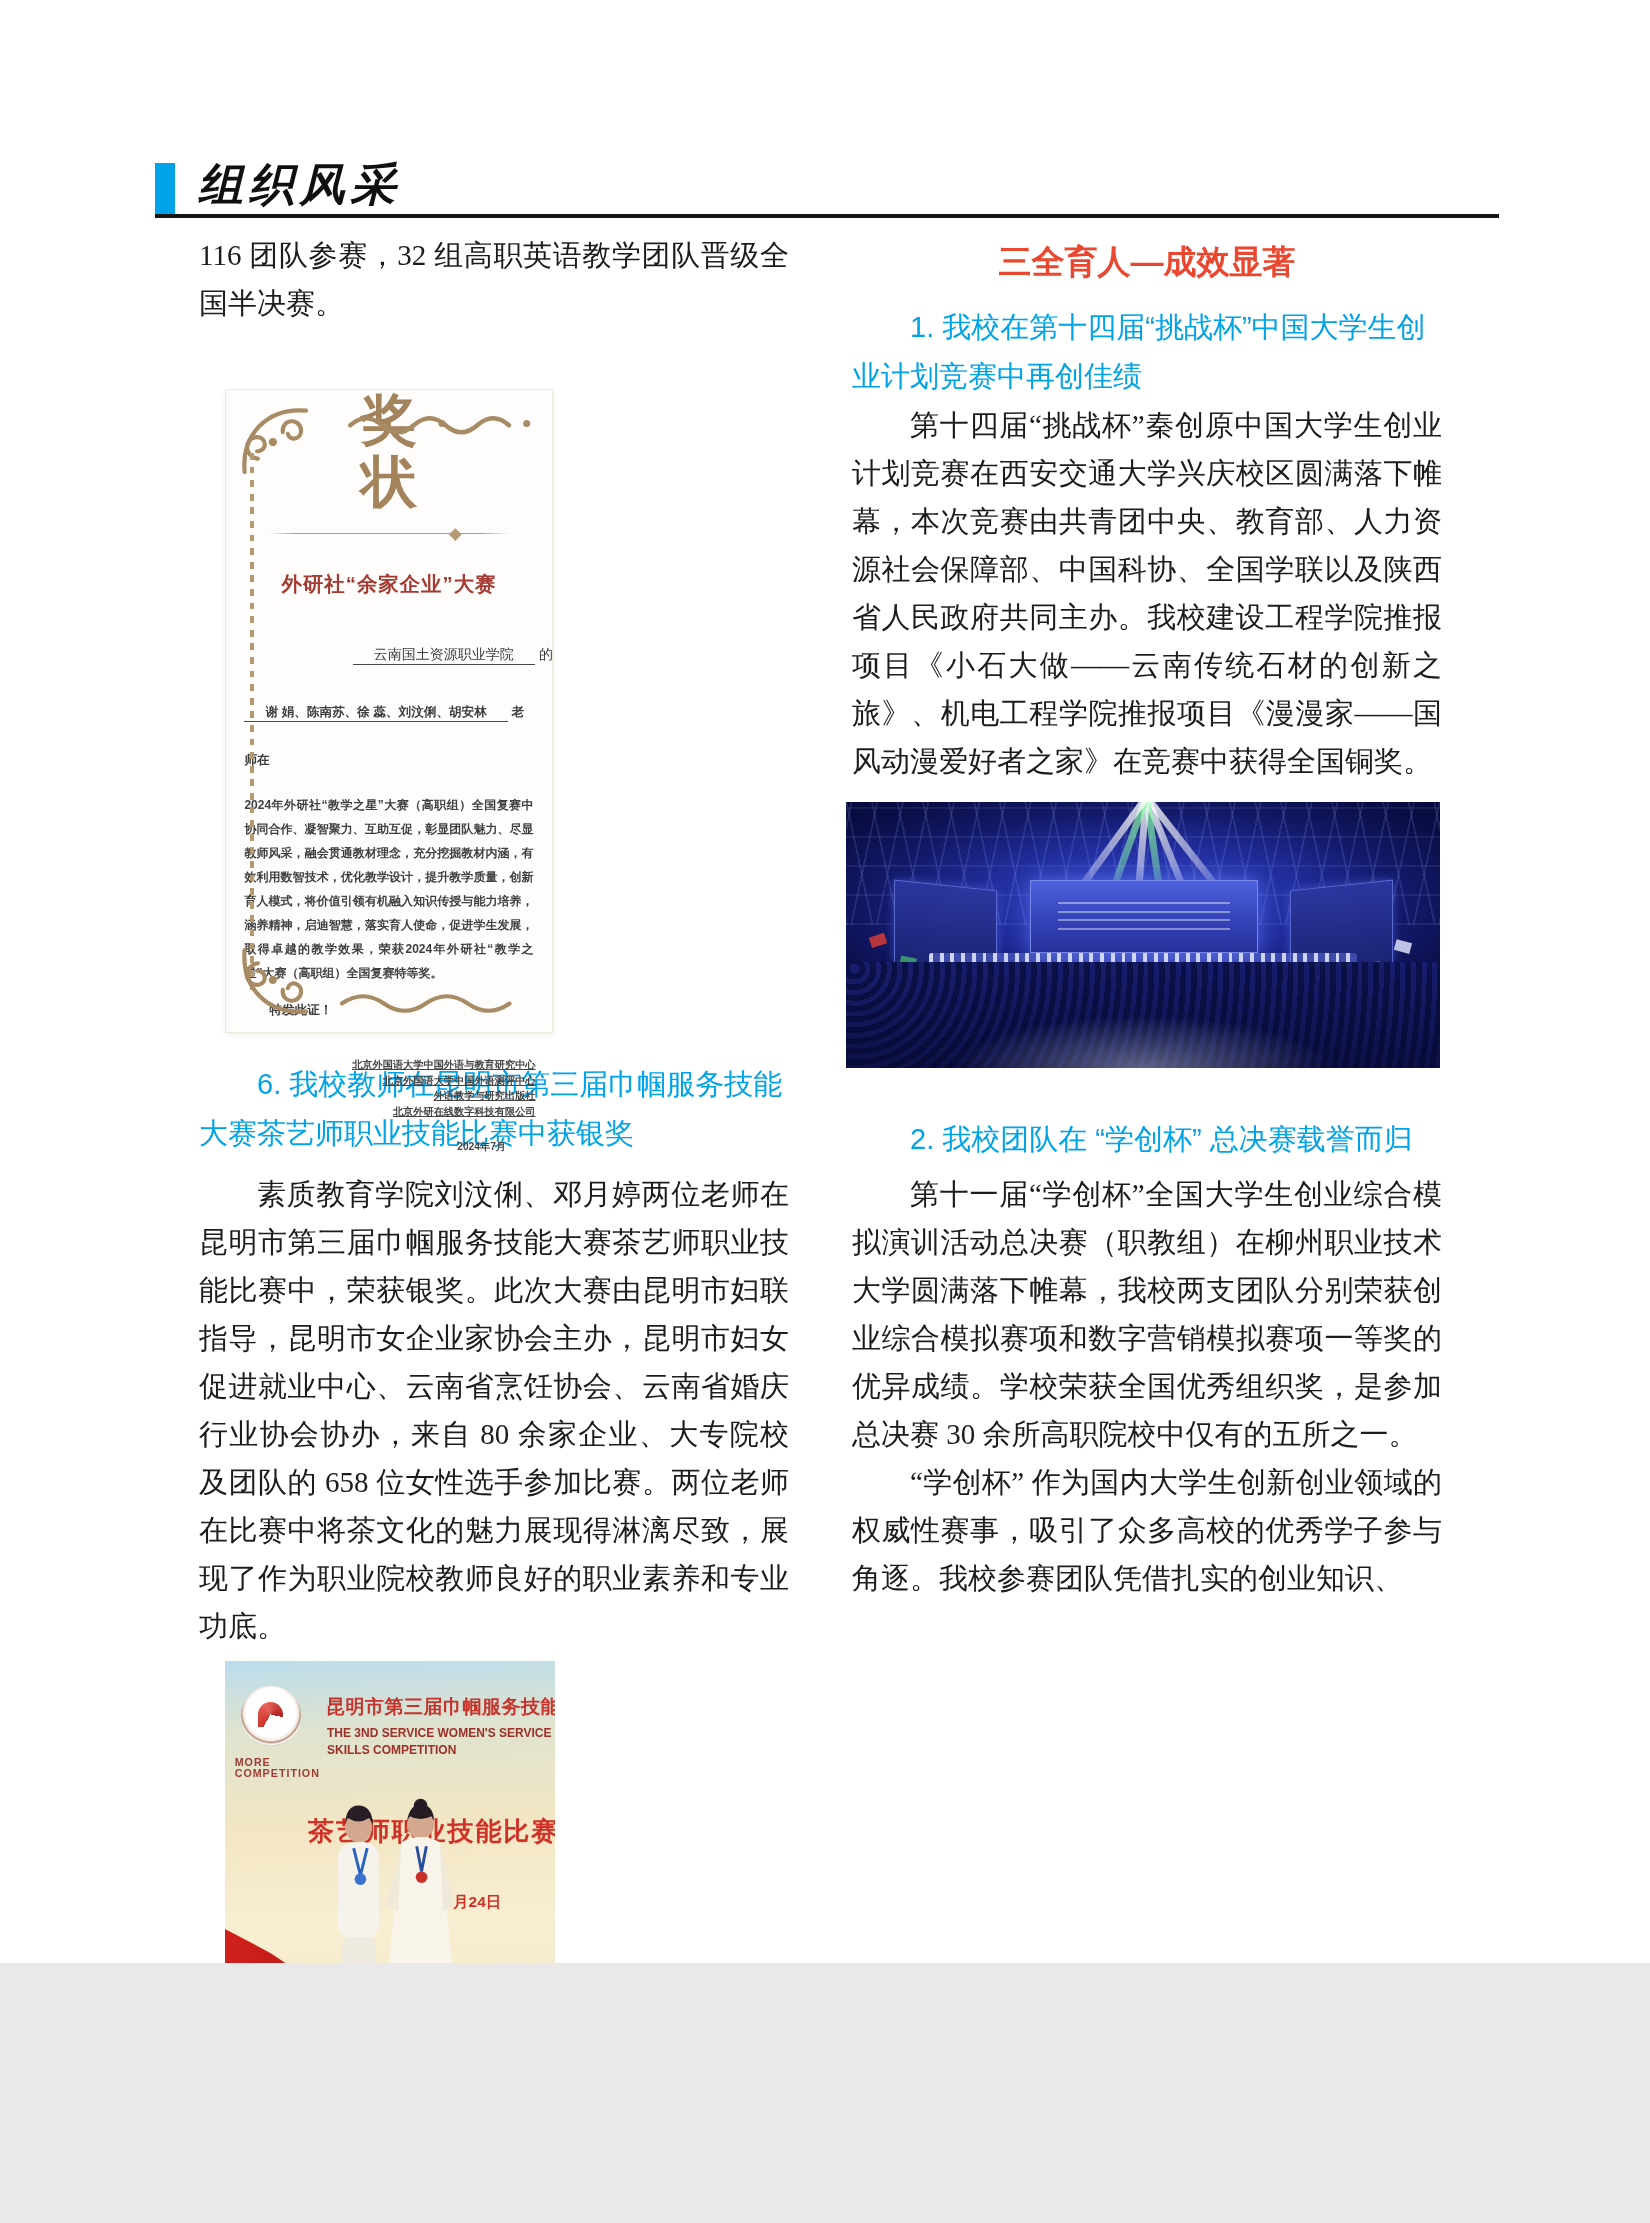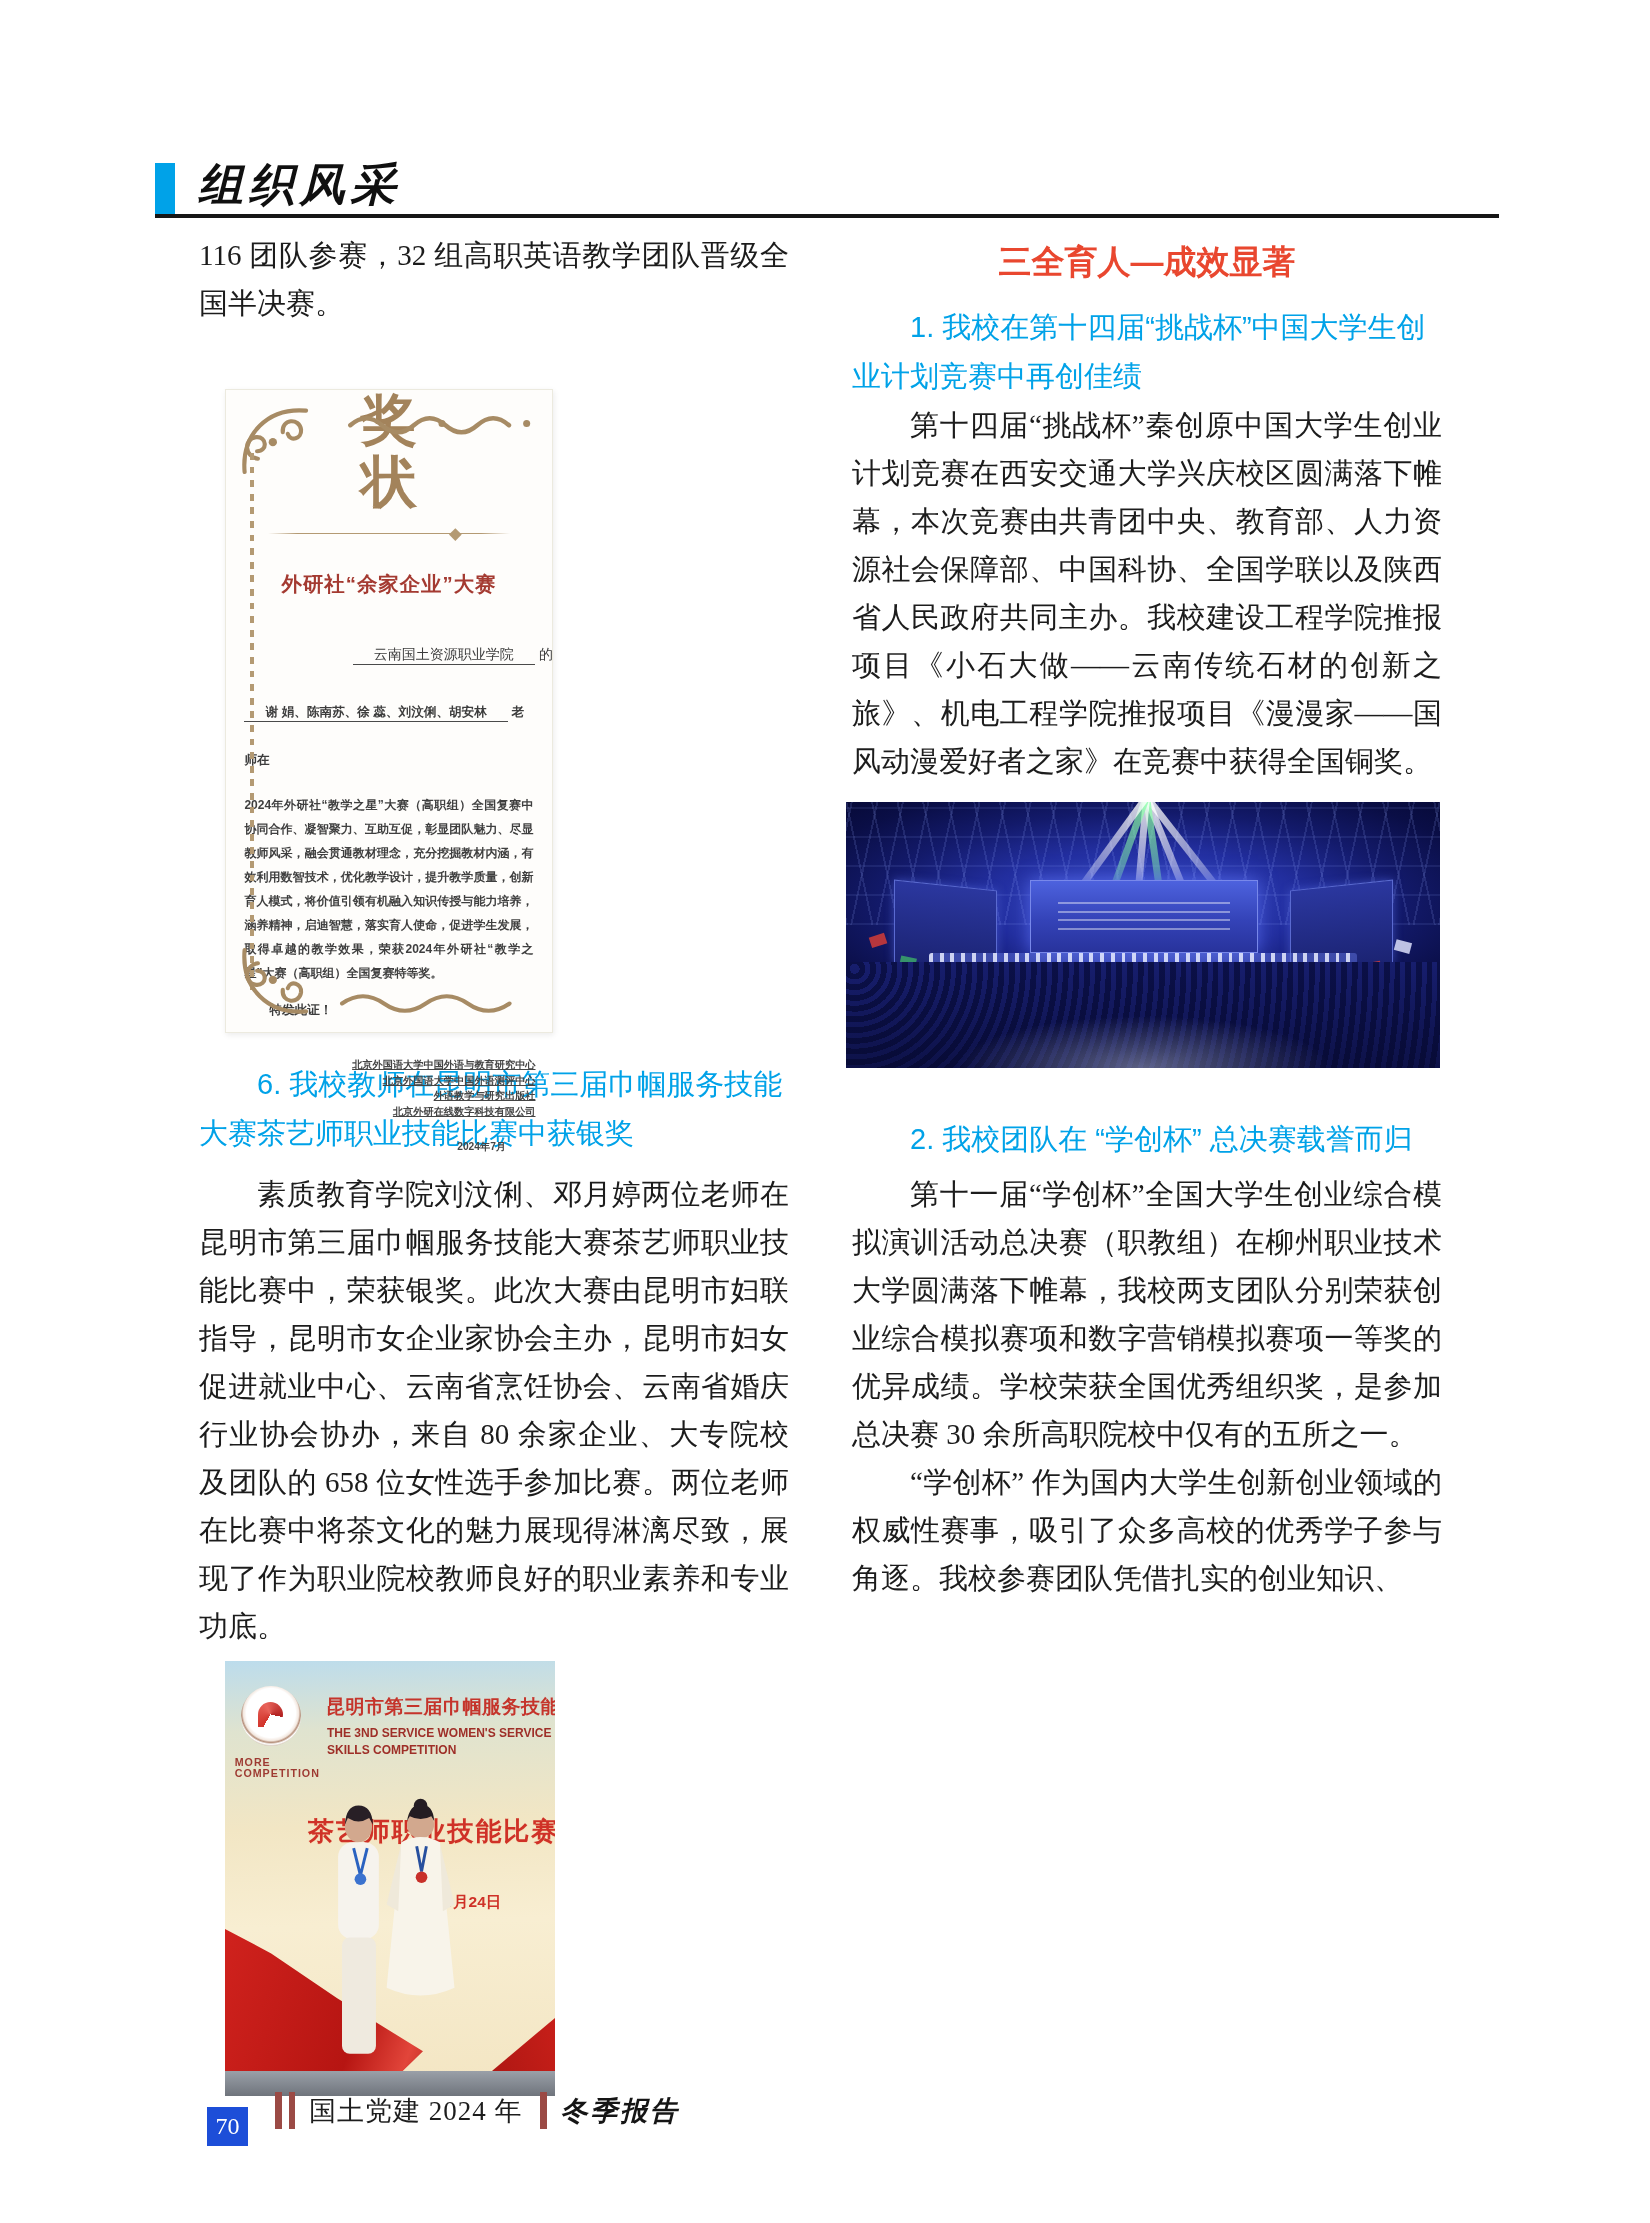--- a/index.html
+++ b/index.html
@@ -1,16 +1,16 @@
 <!DOCTYPE html>
 <html><head>
 <meta charset="utf-8">
 <style>
   html,body{margin:0;padding:0;background:#e9e9e9;}
-  .page{position:relative;width:1651px;height:2223px;background:#ffffff;overflow:hidden;
+  .page{position:relative;width:1651px;height:1963px;background:#ffffff;overflow:hidden;
         font-family:"Liberation Serif","DejaVu Serif",serif;color:#1c1c1c;}
 
   
   .hdr-bar{position:absolute;left:155px;top:163px;width:20.4px;height:52px;background:#00a2e8;}
   .hdr-title{position:absolute;left:198px;top:155px;font-size:45px;font-weight:bold;font-style:italic;
              color:#101010;letter-spacing:5.8px;}
   .hdr-rule{position:absolute;left:155px;top:214px;width:1344px;height:3.9px;background:#161616;}
 
   
   .col{position:absolute;width:590px;font-size:29px;line-height:48px;text-align:justify;}

